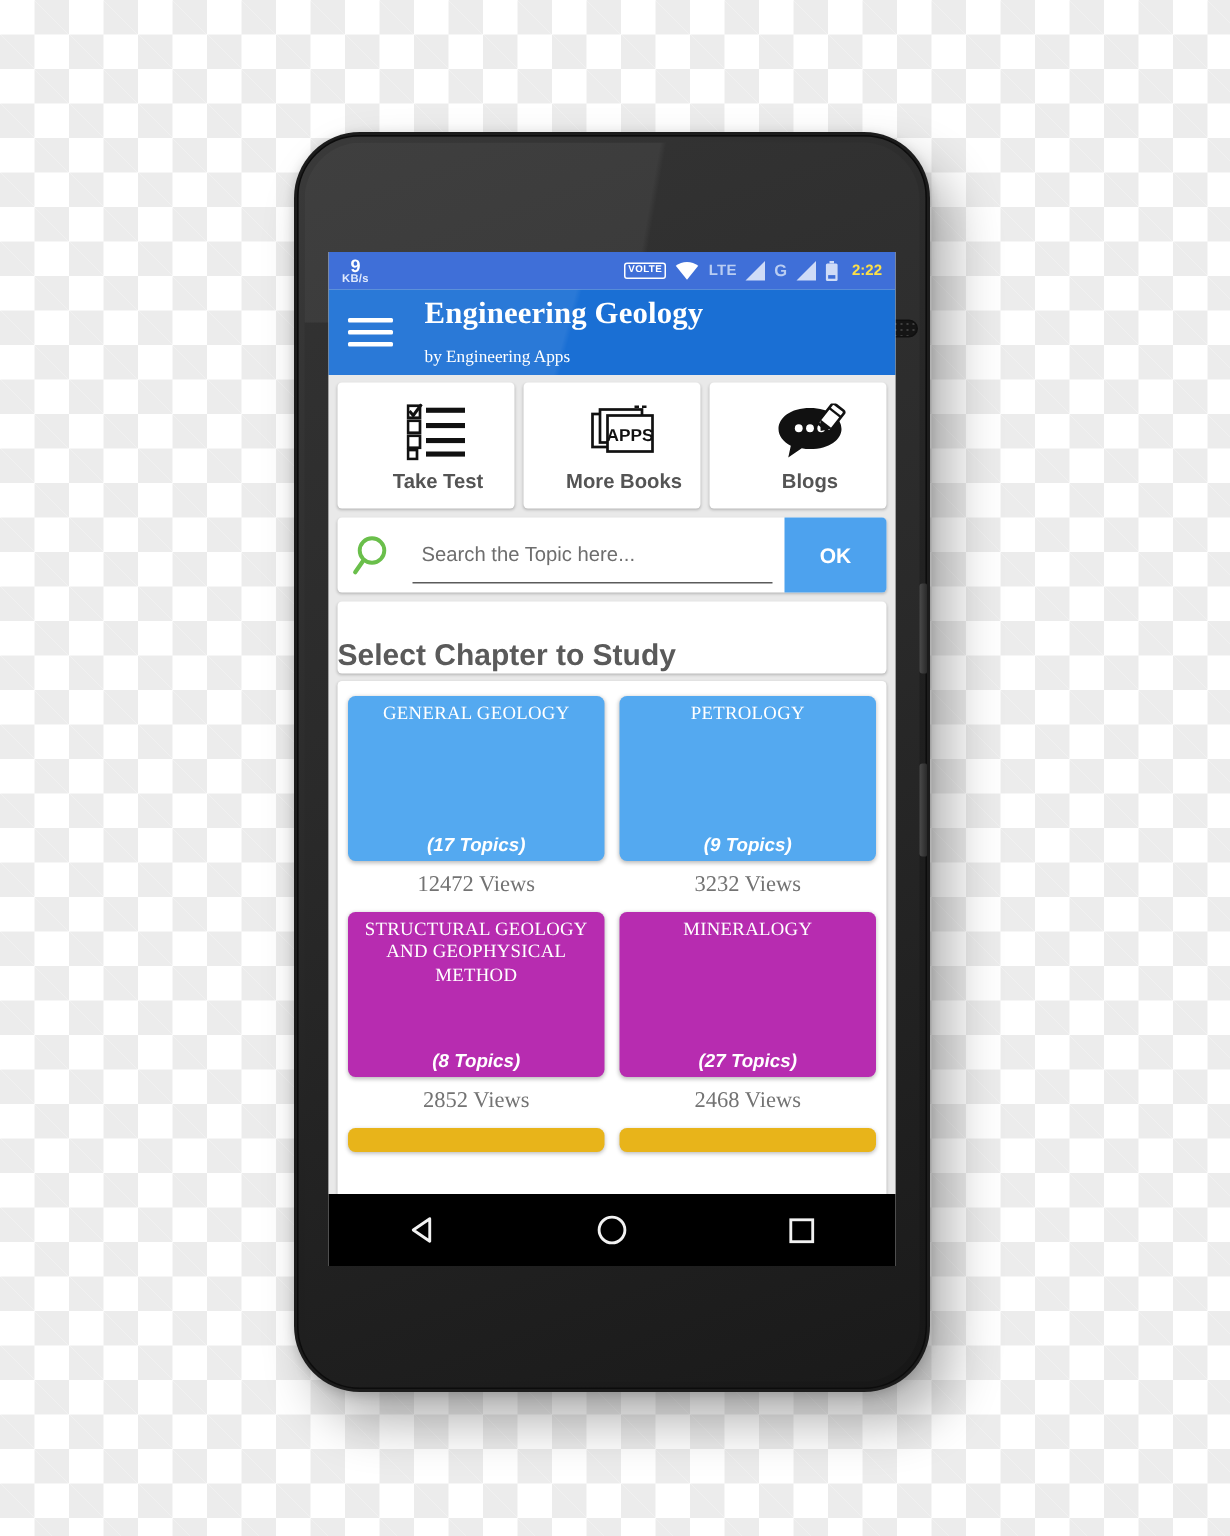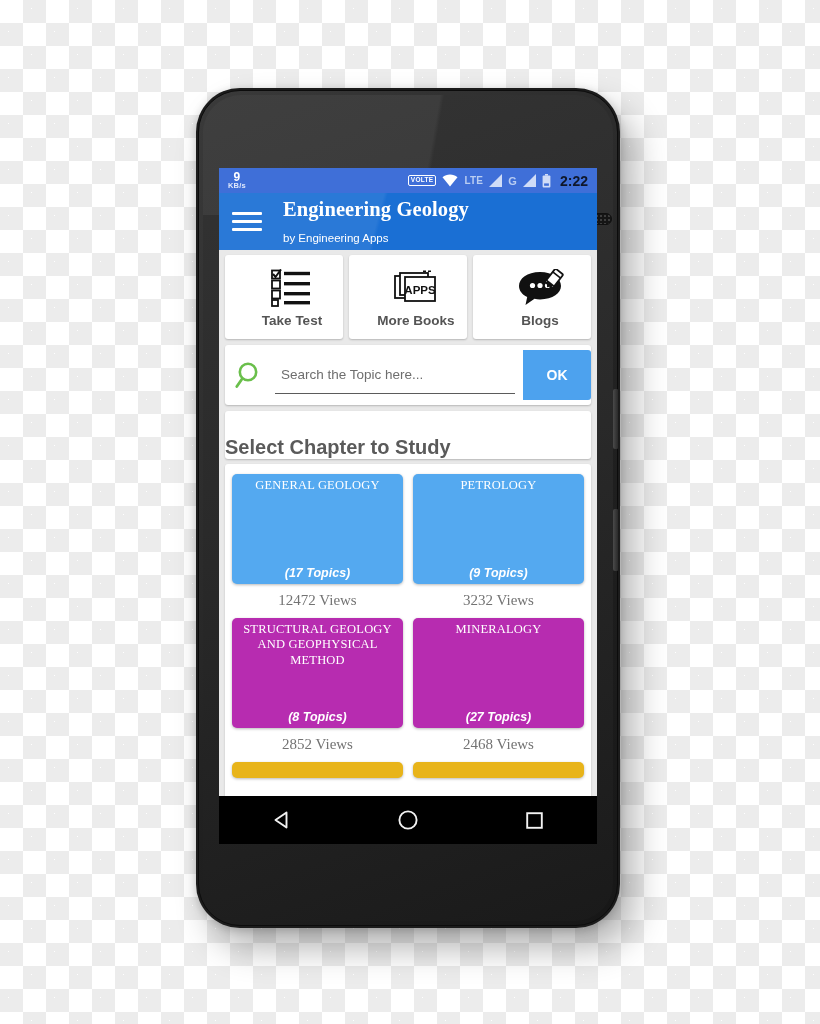--- a/index.html
+++ b/index.html
@@ -74,52 +74,52 @@
   #netspeed .kbunit{font-size:7.5px;font-weight:bold;letter-spacing:.2px;display:block;}
   #status-icons{display:flex;align-items:center;gap:6px;}
   .volte-badge{
     border:1.5px solid #ffffff;border-radius:2px;color:#fff;font-size:6.5px;
     font-weight:bold;letter-spacing:.3px;padding:1px 2px;line-height:1;
   }
   .sig-tri{width:0;height:0;border-style:solid;border-width:0 0 13px 13px;
     border-color:transparent transparent #cfdcf7 transparent;}
   .lte-txt,.g-txt{font-size:10px;font-weight:bold;color:#b9cdf2;letter-spacing:.2px;}
   .g-txt{font-size:11px;}
-  #clock{font-size:14px;font-weight:bold;color:#0f172a;margin-left:3px;}
+  #clock{font-size:10px;font-weight:bold;color:#fde047;margin-left:3px;}
 
   
   #app-bar{
     height:57px;background:#1a6fd4;
     background-image:linear-gradient(105deg,rgba(255,255,255,.07) 0%,rgba(255,255,255,.07) 42%,rgba(255,255,255,0) 43%);
     display:flex;align-items:center;padding:0 10px 0 13px;box-sizing:border-box;
   }
   #menu-button{width:32px;height:26px;display:flex;flex-direction:column;justify-content:center;gap:5px;cursor:pointer;}
   #menu-button span{display:block;height:3px;background:#fff;border-radius:1px;width:30px;}
   #titles{margin-left:19px;}
   #app-title{font-family:"Liberation Serif",serif;font-weight:bold;font-size:20.5px;color:#ffffff;letter-spacing:.1px;line-height:1.1;text-align:center;}
-  #app-subtitle{font-size:11.5px;color:#ffffff;margin-top:12px;line-height:1.1;}
+  #app-subtitle{font-size:11.5px;color:#ffffff;margin-top:12px;line-height:1.1;font-family:Liberation Serif, serif;}
 
   
   #content{background:#e9e9e9;height:594px;padding:5px 6px 0 6px;box-sizing:border-box;}
 
   
   #quick-actions{display:flex;gap:6px;}
   .qa-card{
     flex:1;background:#fff;border-radius:3px;height:84px;
     box-shadow:0 1px 2px rgba(0,0,0,.22);
     display:flex;flex-direction:column;align-items:center;justify-content:center;gap:3px;
     cursor:pointer;
     padding-left:16px;
   }
   .qa-label{font-size:13.5px;font-weight:bold;color:#545454;}
   .qa-icon{height:44px;display:flex;align-items:center;justify-content:center;}
 
   
   #search-row{
-    margin-top:6px;background:#fff;border-radius:3px;height:60px;
+    margin-top:6px;background:#fff;border-radius:3px;height:50px;
     box-shadow:0 1px 2px rgba(0,0,0,.22);display:flex;align-items:center;
     padding:0 0 0 10px;box-sizing:border-box;
   }
   #search-icon{width:30px;height:30px;flex:none;}
   #search-input{
     flex:1;border:none;border-bottom:1.6px solid #5b5b5b;outline:none;
     background:transparent;font-size:13.5px;color:#4a4a4a;
     margin:0 8px 0 10px;padding:5px 0 5px 6px;height:26px;
     font-family:"Liberation Sans",sans-serif;
   }

